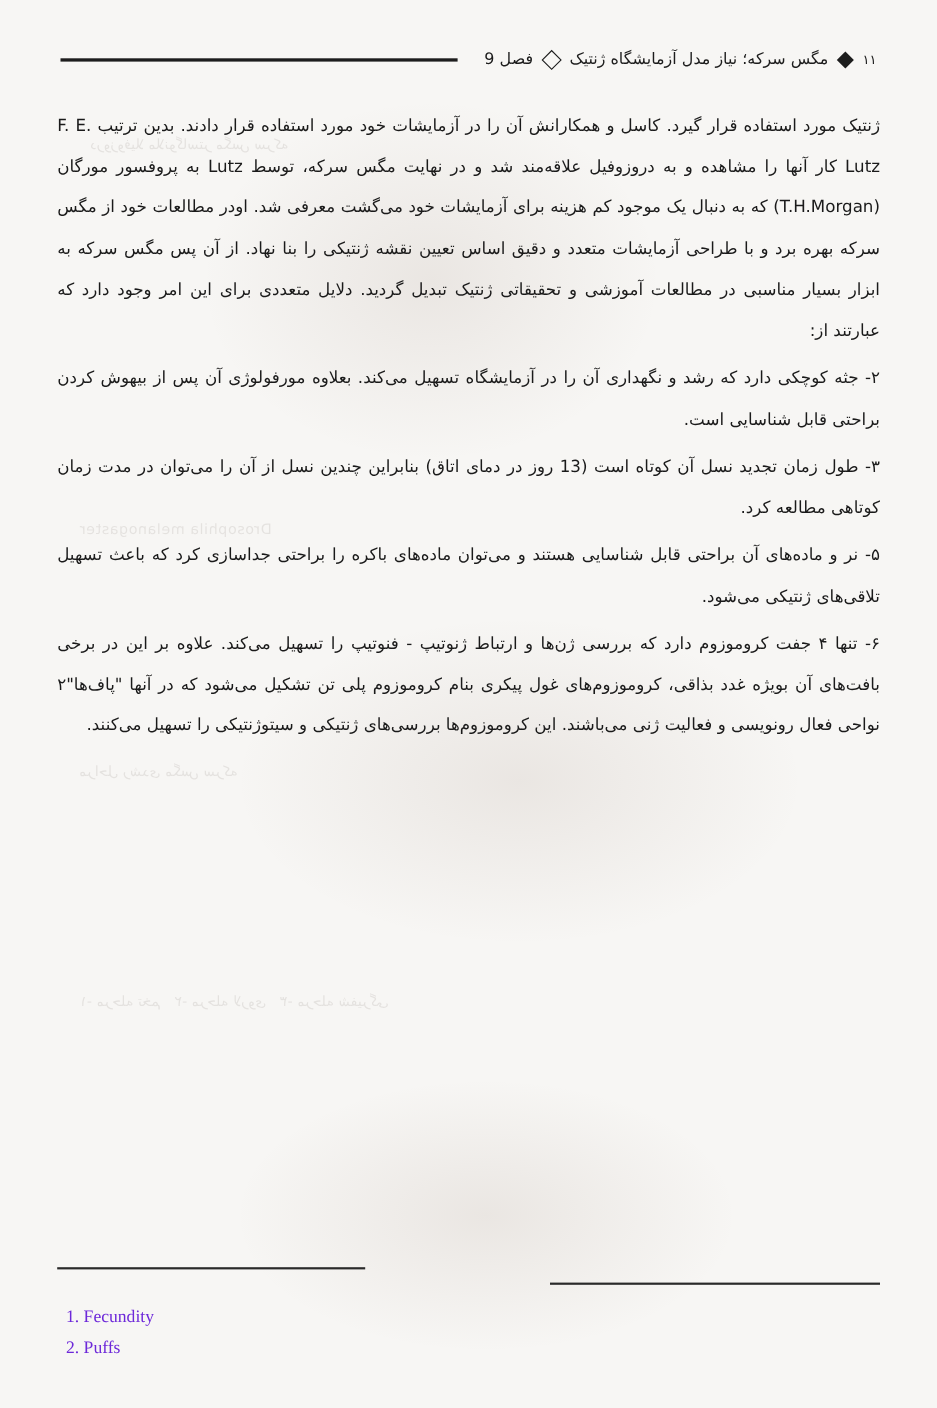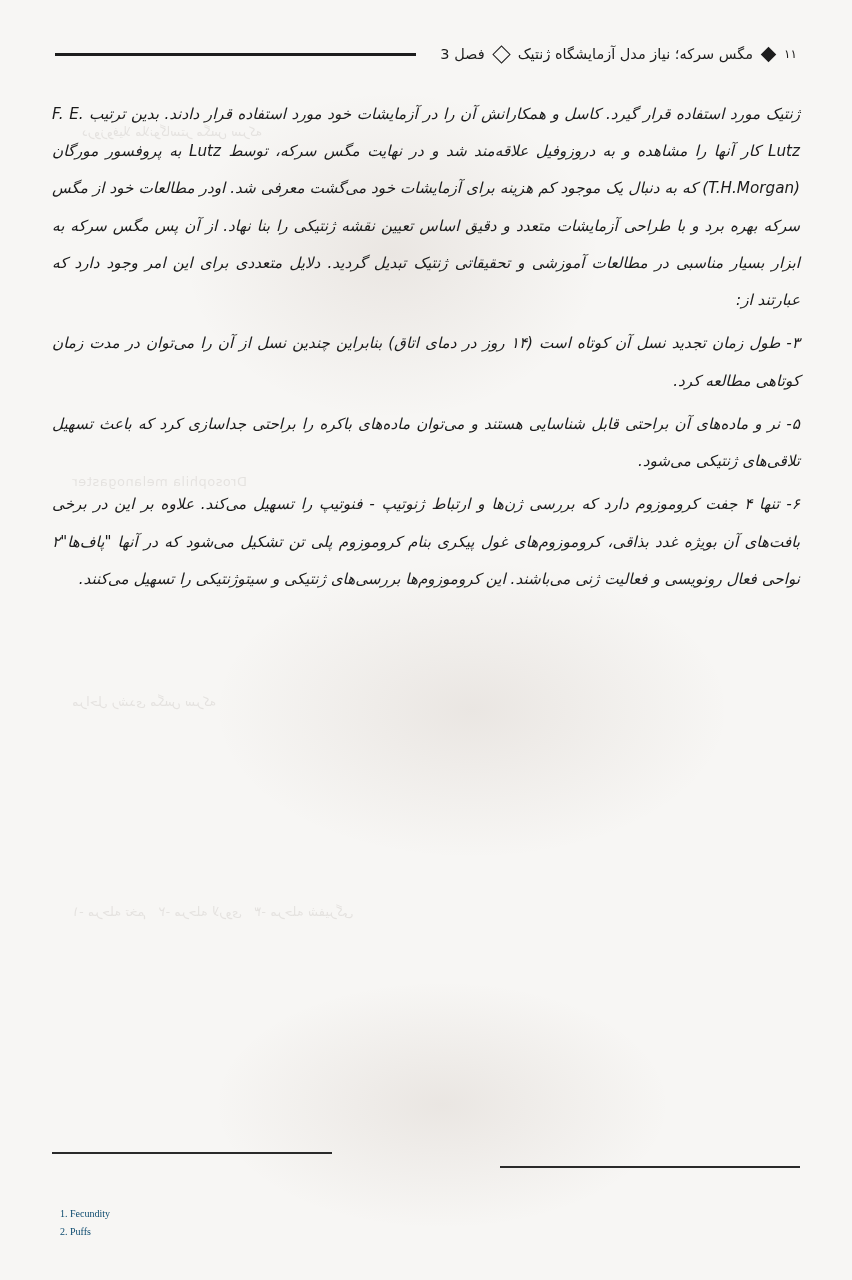--- a/index.html
+++ b/index.html
@@ -91,21 +91,20 @@
   .content {
     position: absolute;
     top: 96px;
     right: 52px;
     left: 52px;
     direction: rtl;
     text-align: justify;
     font-size: 15.2px;
     line-height: 2.45;
     color: #1a1a1a;
-    font-style: italic;
   }
   .content p {
     margin: 0 0 4px 0;
     text-align: justify;
     text-justify: inter-word;
   }
   .content p.item {
     margin-top: 6px;
   }
 
@@ -123,23 +122,23 @@
     right: 520px;
     width: 280px;
   }
   .footnotes {
     position: absolute;
     bottom: 40px;
     left: 60px;
     direction: ltr;
     text-align: left;
     font-family: "Liberation Serif", "DejaVu Serif", serif;
-    font-size: 10px;
+    font-size: 16px;
     line-height: 1.75;
-    color: #0c4a6e;
+    color: #6d28d9;
   }
   .footnotes div { white-space: nowrap; }
 </style>
 </head>
 <body>
 
 <div class="page">
 
   <div class="blob one"></div>
   <div class="blob two"></div>
@@ -149,28 +148,29 @@
   <div class="bleed b2">Drosophila melanogaster</div>
   <div class="bleed b3">مراحل رشدی مگس سرکه</div>
   <div class="bleed b4">۱- مرحله تخم   ۲- مرحله لاروی   ۳- مرحله شفیرگی</div>
 
   <div class="header">
     <div class="header-inner">
       <span class="page-num">۱۱</span>
       <span class="diamond-solid"></span>
       <span>مگس سرکه؛ نیاز مدل آزمایشگاه ژنتیک</span>
       <span class="diamond-open"></span>
-      <span>فصل 3</span>
+      <span>فصل 9</span>
       <span class="header-rule"></span>
     </div>
   </div>
 
   <div class="content">
     <p>ژنتیک مورد استفاده قرار گیرد. کاسل و همکارانش آن را در آزمایشات خود مورد استفاده قرار دادند. بدین ترتیب F. E. Lutz کار آنها را مشاهده و به دروزوفیل علاقه‌مند شد و در نهایت مگس سرکه، توسط Lutz به پروفسور مورگان (T.H.Morgan) که به دنبال یک موجود کم هزینه برای آزمایشات خود می‌گشت معرفی شد. اودر مطالعات خود از مگس سرکه بهره برد و با طراحی آزمایشات متعدد و دقیق اساس تعیین نقشه ژنتیکی را بنا نهاد. از آن پس مگس سرکه به ابزار بسیار مناسبی در مطالعات آموزشی و تحقیقاتی ژنتیک تبدیل گردید. دلایل متعددی برای این امر وجود دارد که عبارتند از:</p>
-    <p class="item">۳- طول زمان تجدید نسل آن کوتاه است (۱۴ روز در دمای اتاق) بنابراین چندین نسل از آن را می‌توان در مدت زمان کوتاهی مطالعه کرد.</p>
+    <p class="item">۲- جثه کوچکی دارد که رشد و نگهداری آن را در آزمایشگاه تسهیل می‌کند. بعلاوه مورفولوژی آن پس از بیهوش کردن براحتی قابل شناسایی است.</p>
+    <p class="item">۳- طول زمان تجدید نسل آن کوتاه است (13 روز در دمای اتاق) بنابراین چندین نسل از آن را می‌توان در مدت زمان کوتاهی مطالعه کرد.</p>
     <p class="item">۵- نر و ماده‌های آن براحتی قابل شناسایی هستند و می‌توان ماده‌های باکره را براحتی جداسازی کرد که باعث تسهیل تلاقی‌های ژنتیکی می‌شود.</p>
     <p class="item">۶- تنها ۴ جفت کروموزوم دارد که بررسی ژن‌ها و ارتباط ژنوتیپ - فنوتیپ را تسهیل می‌کند. علاوه بر این در برخی بافت‌های آن بویژه غدد بذاقی، کروموزوم‌های غول پیکری بنام کروموزوم پلی تن تشکیل می‌شود که در آنها "پاف‌ها"۲ نواحی فعال رونویسی و فعالیت ژنی می‌باشند. این کروموزوم‌ها بررسی‌های ژنتیکی و سیتوژنتیکی را تسهیل می‌کنند.</p>
   </div>
 
   <div class="footnote-rule"></div>
   <div class="footnote-rule second"></div>
 
   <div class="footnotes">
     <div>1. Fecundity</div>
     <div>2. Puffs</div>

